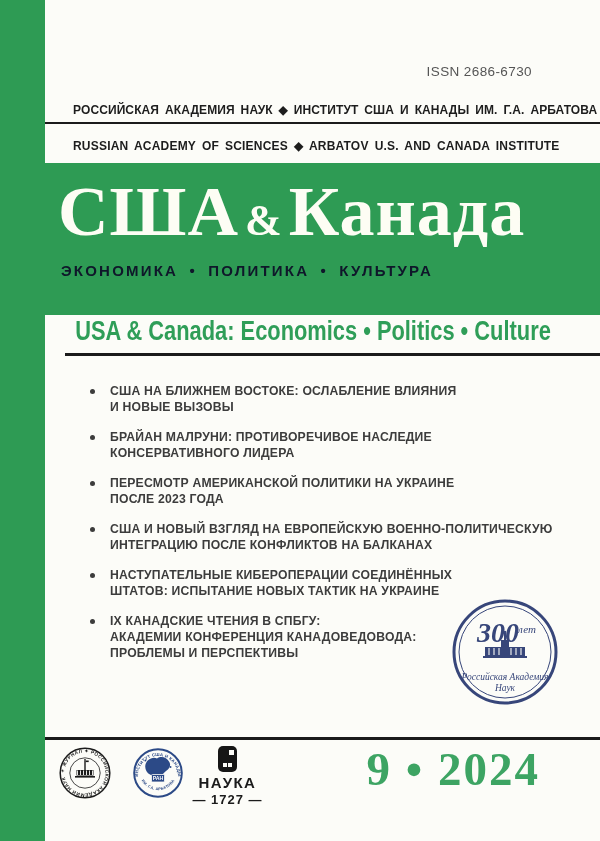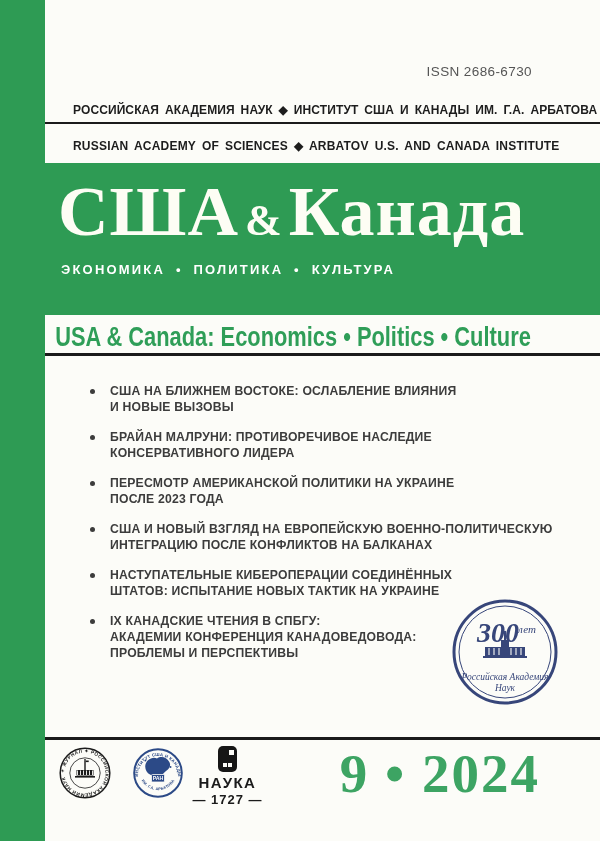--- a/index.html
+++ b/index.html
@@ -14,26 +14,26 @@
   .mast-divider{position:absolute;top:122px;left:0;width:100%;height:2px;background:#1b1b1b;}
   .mast-en{position:absolute;top:139px;left:28px;font-size:12px;font-weight:bold;color:#1d1d1d;
            letter-spacing:.2px;word-spacing:2.5px;white-space:nowrap;}
 
   
   .title-band{position:absolute;left:0;top:163px;width:528px;height:152px;}
   .journal-title{position:absolute;left:58px;top:12px;margin:0;font-family:"Liberation Serif",serif;
                  font-weight:bold;font-size:70px;line-height:1.05;color:#fdfdf4;letter-spacing:1px;
                  white-space:nowrap;}
   .journal-title .amp{font-size:44px;padding:0 6px;}
-  .subtitle-ru{position:absolute;left:61px;top:99px;font-size:13px;font-weight:bold;color:#ffffff;
+  .subtitle-ru{position:absolute;left:61px;top:99px;font-size:15px;font-weight:bold;color:#0f172a;
                letter-spacing:2.2px;word-spacing:5px;white-space:nowrap;}
 
   
   .main-white{position:absolute;left:45px;top:315px;width:555px;height:526px;background:#fcfcf8;}
-  .en-strip{height:38px;border-bottom:3px solid #1b1b1b;display:flex;align-items:flex-end;}
+  .en-strip{height:38px;border-bottom:3px solid #1b1b1b;display:flex;align-items:flex-start;margin-left:20px;}
   .en-strip span{display:inline-block;padding-left:13px;color:#2f9e58;font-weight:bold;font-size:28px;
                  white-space:nowrap;transform:scaleX(.78);transform-origin:left center;letter-spacing:0;}
 
   .toc{position:absolute;top:41px;left:0;right:0;}
   .toc ul{list-style:none;margin:0;padding:27px 0 0 65px;}
   .toc li{position:relative;font-size:12.2px;font-weight:bold;color:#3c3c3c;line-height:16px;
           margin-bottom:14px;white-space:pre-line;letter-spacing:.2px;}
   .toc li::before{content:"";position:absolute;left:-20px;top:5.5px;width:5px;height:5px;
                   border-radius:50%;background:#3c3c3c;}
 
@@ -45,21 +45,21 @@
   .nauka{position:absolute;left:146px;top:6px;width:73px;text-align:center;color:#1b1b1b;}
   .nauka-icon{position:relative;width:19px;height:26px;background:#161616;border-radius:5px;
               margin:0 auto 3px auto;}
   .nauka-icon i{position:absolute;background:#fcfcf8;}
   .nauka-icon .sq1{width:5px;height:5px;top:4px;right:3px;}
   .nauka-icon .sq2{width:4px;height:4px;bottom:5px;left:4.5px;}
   .nauka-icon .sq3{width:4px;height:4px;bottom:5px;left:10px;}
   .nauka-name{font-size:15px;font-weight:bold;letter-spacing:1.5px;line-height:15px;}
   .nauka-year{font-size:13px;font-weight:bold;letter-spacing:1px;margin-top:2px;}
   .issue-number{position:absolute;right:60px;top:2px;font-family:"Liberation Serif",serif;
-                font-weight:bold;font-size:55px;color:#3da463;letter-spacing:2px;white-space:nowrap;}
+                font-weight:bold;font-size:47px;color:#3da463;letter-spacing:2px;white-space:nowrap;}
 
   
   .seal{position:absolute;left:451px;top:598px;}
 </style>
 </head>
 <body>
 
 <div class="page">
 
   <div class="top-band">

